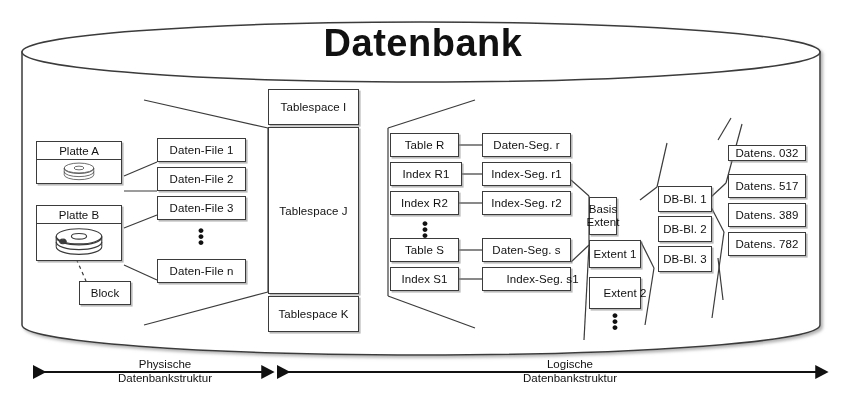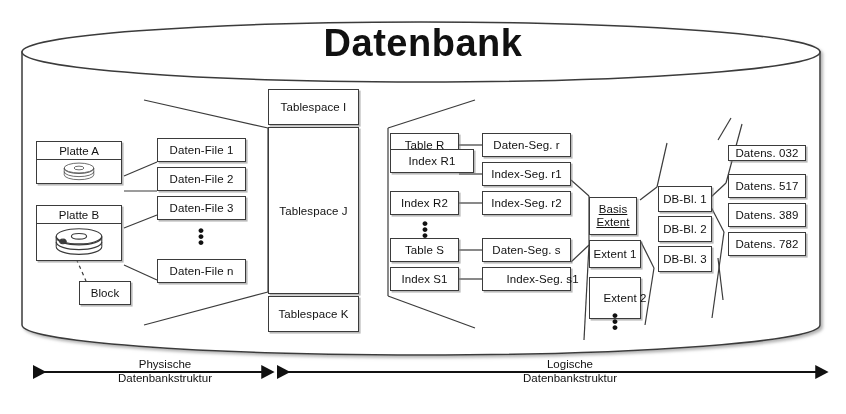--- a/index.html
+++ b/index.html
@@ -155,42 +155,42 @@
       <b>•</b>
       <b>•</b>
     </div>
   <div class="box" style="left:157px;top:259px;width:89px;height:24px;">Daten-File n</div>
 
   <div class="box" style="left:268px;top:127px;width:91px;height:167px;">Tablespace J</div>
   <div class="box" style="left:268px;top:89px;width:91px;height:36px;">Tablespace I</div>
   <div class="box" style="left:268px;top:296px;width:91px;height:36px;">Tablespace K</div>
 
   <div class="box" style="left:390px;top:133px;width:69px;height:24px;">Table R</div>
-  <div class="box" style="left:390px;top:149px;width:84px;height:24px;">Index R1</div>
+  <div class="box" style="left:390px;top:162px;width:72px;height:24px;">Index R1</div>
   <div class="box" style="left:390px;top:191px;width:69px;height:24px;">Index R2</div>
   <div class="vdots" style="left:418px;top:221px;">
       <b>•</b>
       <b>•</b>
       <b>•</b>
     </div>
   <div class="box" style="left:390px;top:238px;width:69px;height:24px;">Table S</div>
   <div class="box" style="left:390px;top:267px;width:69px;height:24px;">Index S1</div>
 
   <div class="box" style="left:482px;top:133px;width:89px;height:24px;">Daten-Seg. r</div>
   <div class="box" style="left:482px;top:162px;width:89px;height:24px;">Index-Seg. r1</div>
   <div class="box" style="left:482px;top:191px;width:89px;height:24px;">Index-Seg. r2</div>
   <div class="box" style="left:482px;top:238px;width:89px;height:24px;">Daten-Seg. s</div>
   <div class="box" style="left:482px;top:267px;width:89px;height:24px;padding-left:32px;">Index-Seg. s1</div>
 
-  <div class="box two-line" style="left:589px;top:197px;width:48px;height:38px;text-decoration:underline;">
+  <div class="box two-line" style="left:589px;top:197px;width:28px;height:38px;">
     <span>Basis</span>
     <span>Extent</span>
   </div>
   <div class="box" style="left:589px;top:240px;width:52px;height:28px;">Extent 1</div>
-  <div class="box" style="left:589px;top:277px;width:52px;height:42px;padding-left:20px;">Extent 2</div>
+  <div class="box" style="left:589px;top:277px;width:52px;height:32px;padding-left:20px;">Extent 2</div>
   <div class="vdots" style="left:608px;top:313px;">
       <b>•</b>
       <b>•</b>
       <b>•</b>
     </div>
 
   <div class="box" style="left:658px;top:186px;width:54px;height:26px;">DB-Bl. 1</div>
   <div class="box" style="left:658px;top:216px;width:54px;height:26px;">DB-Bl. 2</div>
   <div class="box" style="left:658px;top:246px;width:54px;height:26px;">DB-Bl. 3</div>
 

